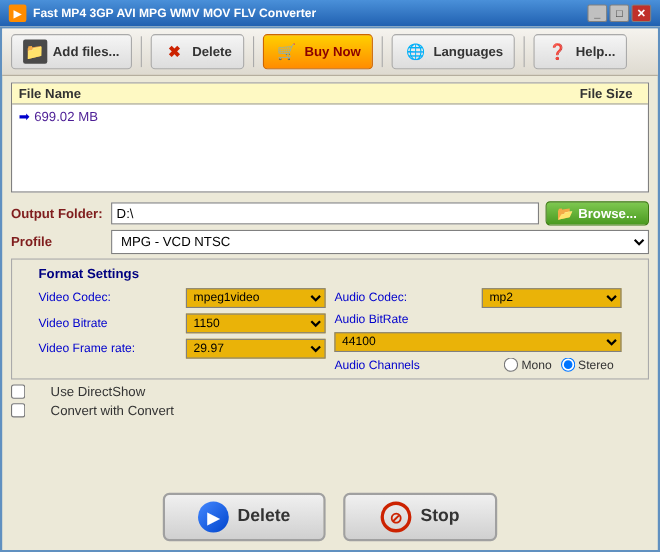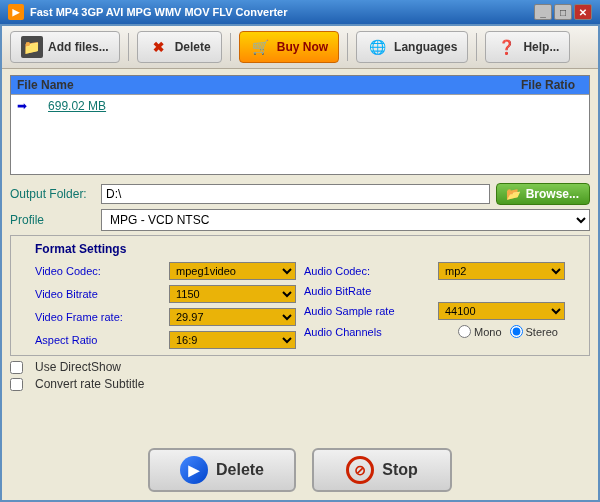--- a/index.html
+++ b/index.html
@@ -93,55 +93,56 @@
 
     .file-list-area {
       margin: 6px 8px 4px 8px;
       border: 1px solid #808080;
       background: white;
       flex-shrink: 0;
       height: 100px;
     }
     .file-list-header {
       display: flex;
-      background: #3b82f6;
+      background: #fef9c3;
       border-bottom: 1px solid #a0a0a0;
       padding: 2px 6px;
       font-weight: bold;
       color: #333;
     }
     .file-list-header .col-name { flex: 1; }
     .file-list-header .col-size { width: 100px; text-align: right; padding-right: 8px; }
     .file-list-body { padding: 2px 0; }
     .file-row {
       display: flex;
       align-items: center;
       padding: 2px 6px;
       color: #000080;
       cursor: pointer;
     }
     .file-arrow { color: #0000cc; margin-right: 4px; font-size: 12px; }
     .file-name { flex: 1; }
-    .file-size { width: 100px; text-align: center; padding-right: 8px; color: #0f766e; text-decoration: underline; }
+    .file-size { width: 100px; text-align: left; padding-right: 8px; color: #4c1d95; }
 
     .output-section {
       padding: 4px 8px;
       display: flex;
       flex-direction: column;
       gap: 4px;
     }
     .output-row {
       display: flex;
       align-items: center;
       gap: 6px;
     }
     .output-label {
-      color: #0f766e;
+      color: #7f1d1d;
       width: 85px;
       font-size: 12px;
+      font-weight: bold;
     }
     .output-input {
       flex: 1;
       padding: 2px 4px;
       border: 1px solid #808080;
       background: white;
       font-size: 12px;
       font-family: Tahoma, Arial, sans-serif;
     }
     .browse-btn {
@@ -226,22 +227,21 @@
     }
 
     .checkboxes {
       padding: 4px 8px;
       display: flex;
       flex-direction: column;
       gap: 3px;
     }
     .check-label {
       display: flex;
-      align-items: center;
-      gap: 12px;
+      gap: 23px;
       font-size: 12px;
       color: #333;
       cursor: pointer;
     }
 
     .action-bar {
       display: flex;
       justify-content: center;
       align-items: center;
       gap: 16px;
@@ -328,21 +328,21 @@
     <div class="divider"></div>
     <button class="toolbar-btn btn-help">
       <div class="btn-icon">❓</div>
       <span>Help...</span>
     </button>
   </div>
 
   <div class="file-list-area">
     <div class="file-list-header">
       <span class="col-name">File Name</span>
-      <span class="col-size">File Ratio</span>
+      <span class="col-size">File Size</span>
     </div>
     <div class="file-list-body">
       <div class="file-row">
         <span class="file-arrow">➡</span>
         <span class="file-size">699.02 MB</span>
       </div>
     </div>
   </div>
 
   <div class="output-section">
@@ -378,40 +378,33 @@
           <select class="setting-select">
             <option>1150</option>
           </select>
         </div>
         <div class="setting-row">
           <span class="setting-label">Video Frame rate:</span>
           <select class="setting-select">
             <option>29.97</option>
           </select>
         </div>
-        <div class="setting-row">
-          <span class="setting-label">Aspect Ratio</span>
-          <select class="setting-select">
-            <option>16:9</option>
-          </select>
-        </div>
       </div>
 
       <div class="settings-col">
         <div class="setting-row">
           <span class="setting-label">Audio Codec:</span>
           <select class="setting-select">
             <option>mp2</option>
           </select>
         </div>
         <div class="setting-row">
           <span class="setting-label">Audio BitRate</span>
         </div>
         <div class="setting-row">
-          <span class="setting-label">Audio Sample rate</span>
           <select class="setting-select">
             <option>44100</option>
           </select>
         </div>
         <div class="setting-row audio-channels-row">
           <span class="setting-label">Audio Channels</span>
           <div class="radio-group">
             <label class="radio-label">
               <input type="radio" name="channels" value="Mono" style="">
               <span>Mono</span>
@@ -426,21 +419,21 @@
     </div>
   </div>
 
   <div class="checkboxes">
     <label class="check-label">
       <input type="checkbox" style="">
       <span>Use DirectShow</span>
     </label>
     <label class="check-label">
       <input type="checkbox" style="">
-      <span>Convert rate Subtitle</span>
+      <span>Convert with Convert</span>
     </label>
   </div>
 
   <div class="action-bar">
     <button class="action-btn convert-btn">
       <div class="convert-icon">▶</div>
       <span>Delete</span>
     </button>
     <button class="action-btn stop-btn">
       <div class="stop-icon">⊘</div>

